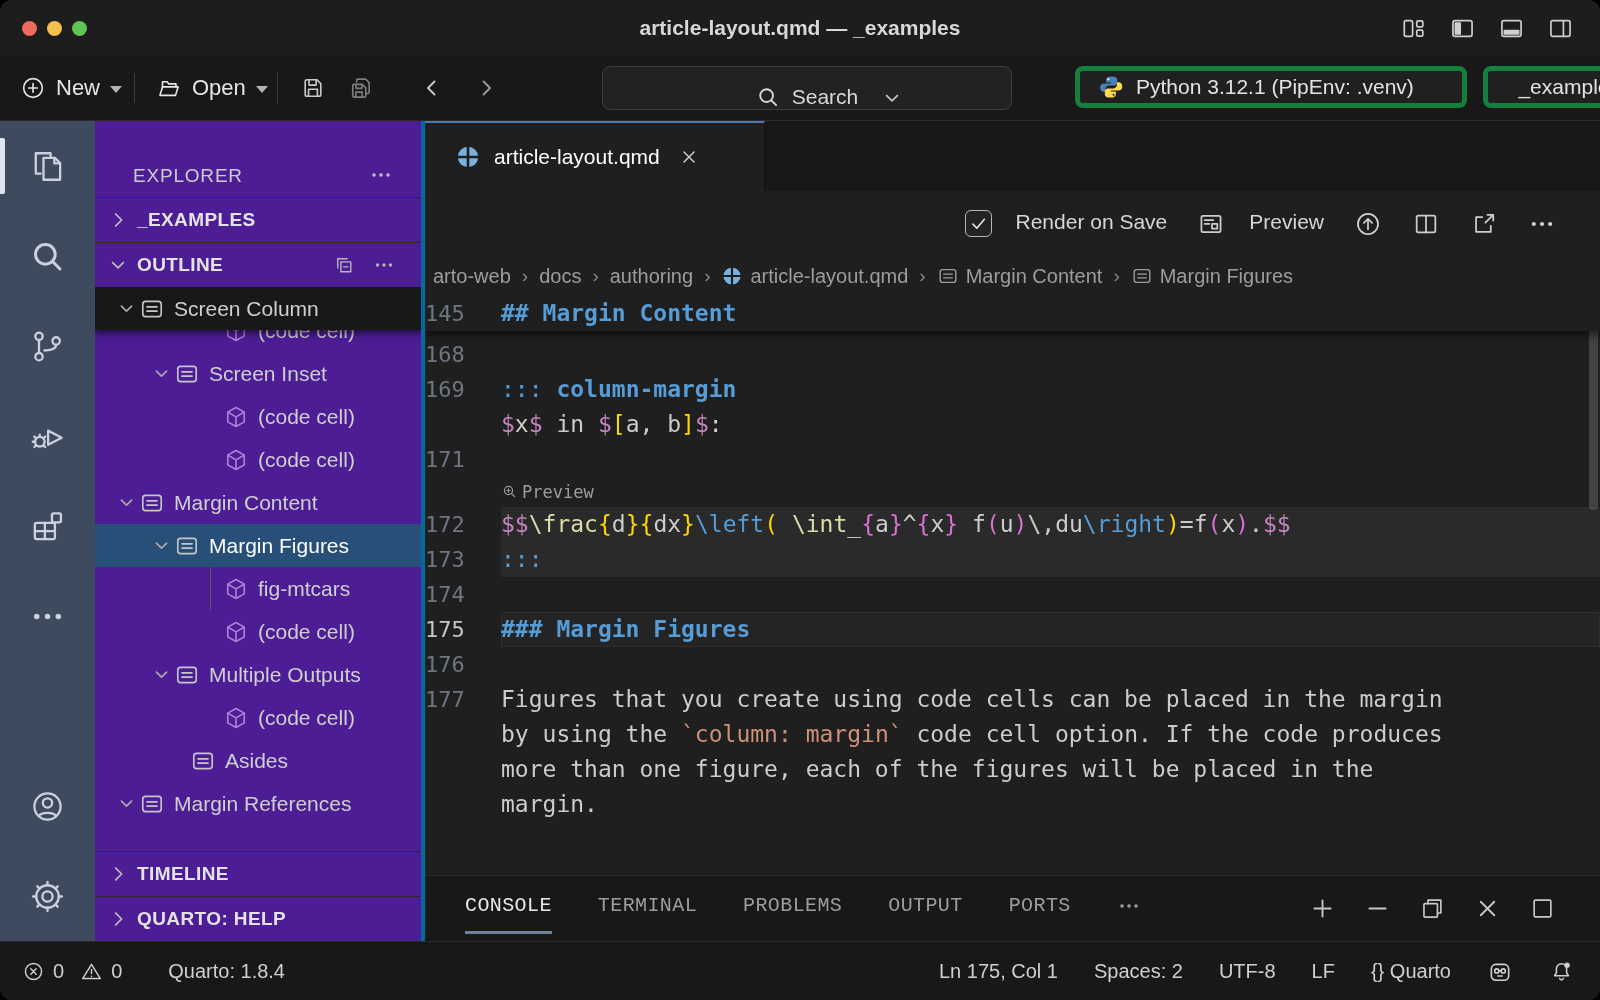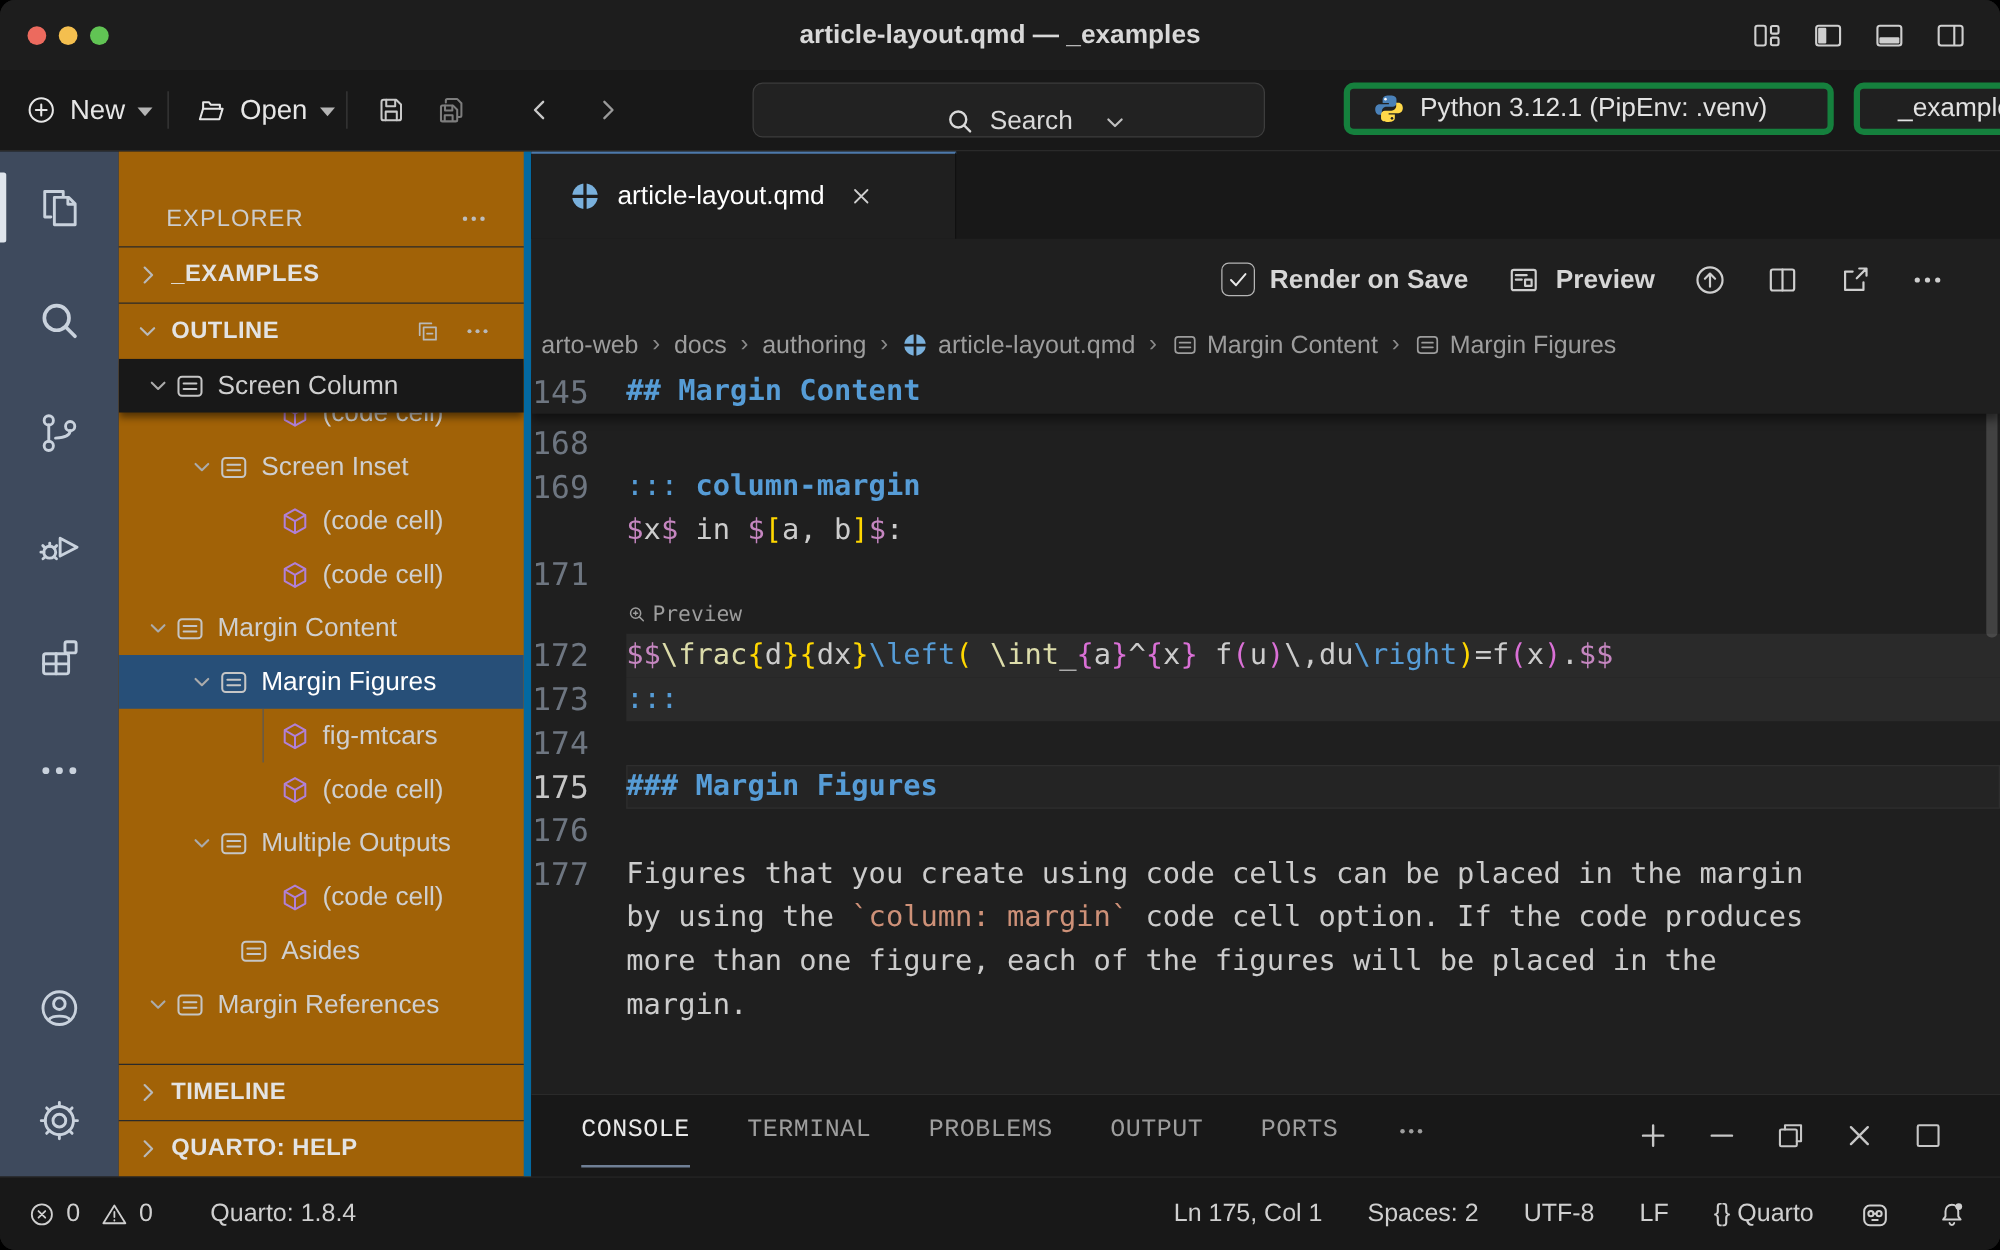--- a/index.html
+++ b/index.html
@@ -29,21 +29,21 @@
   .searchbox .chev{position:absolute;right:108px;color:#c0c0c0;}
   .pill{position:absolute;top:10px;height:42px;background:#202020;border:5px solid #15803d;border-radius:8px;display:flex;align-items:center;gap:12px;color:#e2e2e2;font-size:21px;padding:0 18px;box-sizing:border-box;}
   
   .main{display:flex;height:820px;}
   .activitybar{width:95px;background:#3e4a5d;display:flex;flex-direction:column;align-items:center;flex-shrink:0;}
   .ab-item{position:relative;width:95px;height:90px;display:flex;align-items:center;justify-content:center;color:#c9d2dd;}
   .ab-item .ic{width:37px;height:37px;}
   .ab-item.active::before{content:"";position:absolute;left:0;top:17px;bottom:17px;width:5px;background:#dfe5ec;border-radius:0 2px 2px 0;}
   .ab-spacer{flex:1;}
   
-  .sidepanel{width:330px;background:#a16207;border-right:6px solid #0369a1;display:flex;flex-direction:column;flex-shrink:0;box-sizing:border-box;}
+  .sidepanel{width:330px;background:#4c1d95;border-right:4px solid #0369a1;display:flex;flex-direction:column;flex-shrink:0;box-sizing:border-box;}
   .sp-header{height:66px;display:flex;align-items:flex-end;padding:0 28px 10px 38px;color:#cccccc;font-size:19px;letter-spacing:.8px;}
   .sp-header .more{margin-left:auto;color:#bdbdbd;}
   .sp-sec{height:45px;border-top:1px solid #2a2a2a;display:flex;align-items:center;gap:8px;padding-left:12px;color:#e3e3e3;font-weight:700;font-size:19px;letter-spacing:.4px;box-sizing:border-box;}
   .sp-sec .ic{width:22px;height:22px;color:#b9b9b9;}
   .sp-sec .acts{margin-left:auto;display:flex;gap:18px;padding-right:26px;color:#c4c4c4;font-weight:400;}
   .tree{flex:1;overflow:hidden;position:relative;}
   .trow{height:43px;display:flex;align-items:center;color:#cfcfcf;font-size:21px;position:relative;box-sizing:border-box;}
   .trow .tw{width:26px;flex-shrink:0;display:flex;align-items:center;justify-content:center;color:#ababab;}
   .trow .tw .ic{width:21px;height:21px;}
   .trow .sym{width:26px;height:26px;margin-right:9px;flex-shrink:0;color:#c6c6c6;}
@@ -58,30 +58,30 @@
   .tabbar{height:70px;background:#181818;display:flex;}
   .tab{width:340px;background:#1f1f1f;border-top:2.5px solid #4d79ab;border-right:1px solid #101010;display:flex;align-items:center;gap:13px;padding:0 20px 0 30px;box-sizing:border-box;color:#fff;font-size:21px;}
   .tab .ic{width:26px;height:26px;}
   .tab .x{margin-left:6px;color:#cfcfcf;width:20px;height:20px;}
   .edtoolbar{height:65px;display:flex;align-items:center;justify-content:flex-end;gap:30px;padding-right:44px;color:#d6d6d6;font-size:21px;}
   .seg{background:#2d2d2d;border-radius:22px;padding:4px;display:flex;}
   .seg .opt{padding:6px 20px;border-radius:18px;color:#cfcfcf;}
   .seg .opt.active{background:#1b1b1b;color:#efefef;}
   .chk{width:25px;height:25px;border:1.5px solid #b5b5b5;border-radius:6px;background:#232323;display:flex;align-items:center;justify-content:center;color:#e8e8e8;}
   .chk .ic{width:19px;height:19px;}
-  .edtb-group{display:flex;align-items:center;gap:12px;font-weight:bold;}
+  .edtb-group{display:flex;align-items:flex-start;gap:24px;}
   .edtb-ic{width:28px;height:28px;color:#cecece;}
   .breadcrumbs{height:40px;display:flex;align-items:center;gap:10px;padding-left:8px;color:#9d9d9d;font-size:20px;overflow:hidden;white-space:nowrap;}
   .bc-item{display:flex;align-items:center;gap:7px;}
   .bc-sep{color:#8a8a8a;font-size:19px;padding:0 1px;}
   .bc-item .ic{width:22px;height:22px;color:#9d9d9d;}
   
   .code{flex:1;position:relative;overflow:hidden;font-family:"DejaVu Sans Mono",monospace;font-size:23px;}
   .cline{display:flex;height:35px;line-height:35px;}
-  .cline .gut{width:76px;padding-right:30px;box-sizing:border-box;text-align:right;color:#6e7681;flex-shrink:0;font-size:25px;}
+  .cline .gut{width:76px;padding-right:30px;box-sizing:border-box;color:#6e7681;flex-shrink:0;font-size:22px;}
   .cline .ltx{flex:1;white-space:pre;color:#cccccc;}
   .cline.band .ltx{background:#2a2a2a;}
   .cline.current .ltx{background:#242424;box-shadow:inset 0 0 0 1px #2e2e2e;}
   .cline.current .gut{color:#c6c6c6;}
   .cline.sticky{background:#1f1f1f;box-shadow:0 5px 7px rgba(0,0,0,.45);position:relative;z-index:2;margin-bottom:6px;}
   .lensline{height:30px;display:flex;align-items:center;padding-left:76px;color:#9d9d9d;font-size:17px;gap:3px;}
   .lensline .ic{width:18px;height:18px;}
   .t-heading{color:#569cd6;font-weight:700;}
   .t-blue{color:#569cd6;}
   .t-blueb{color:#569cd6;font-weight:700;}

